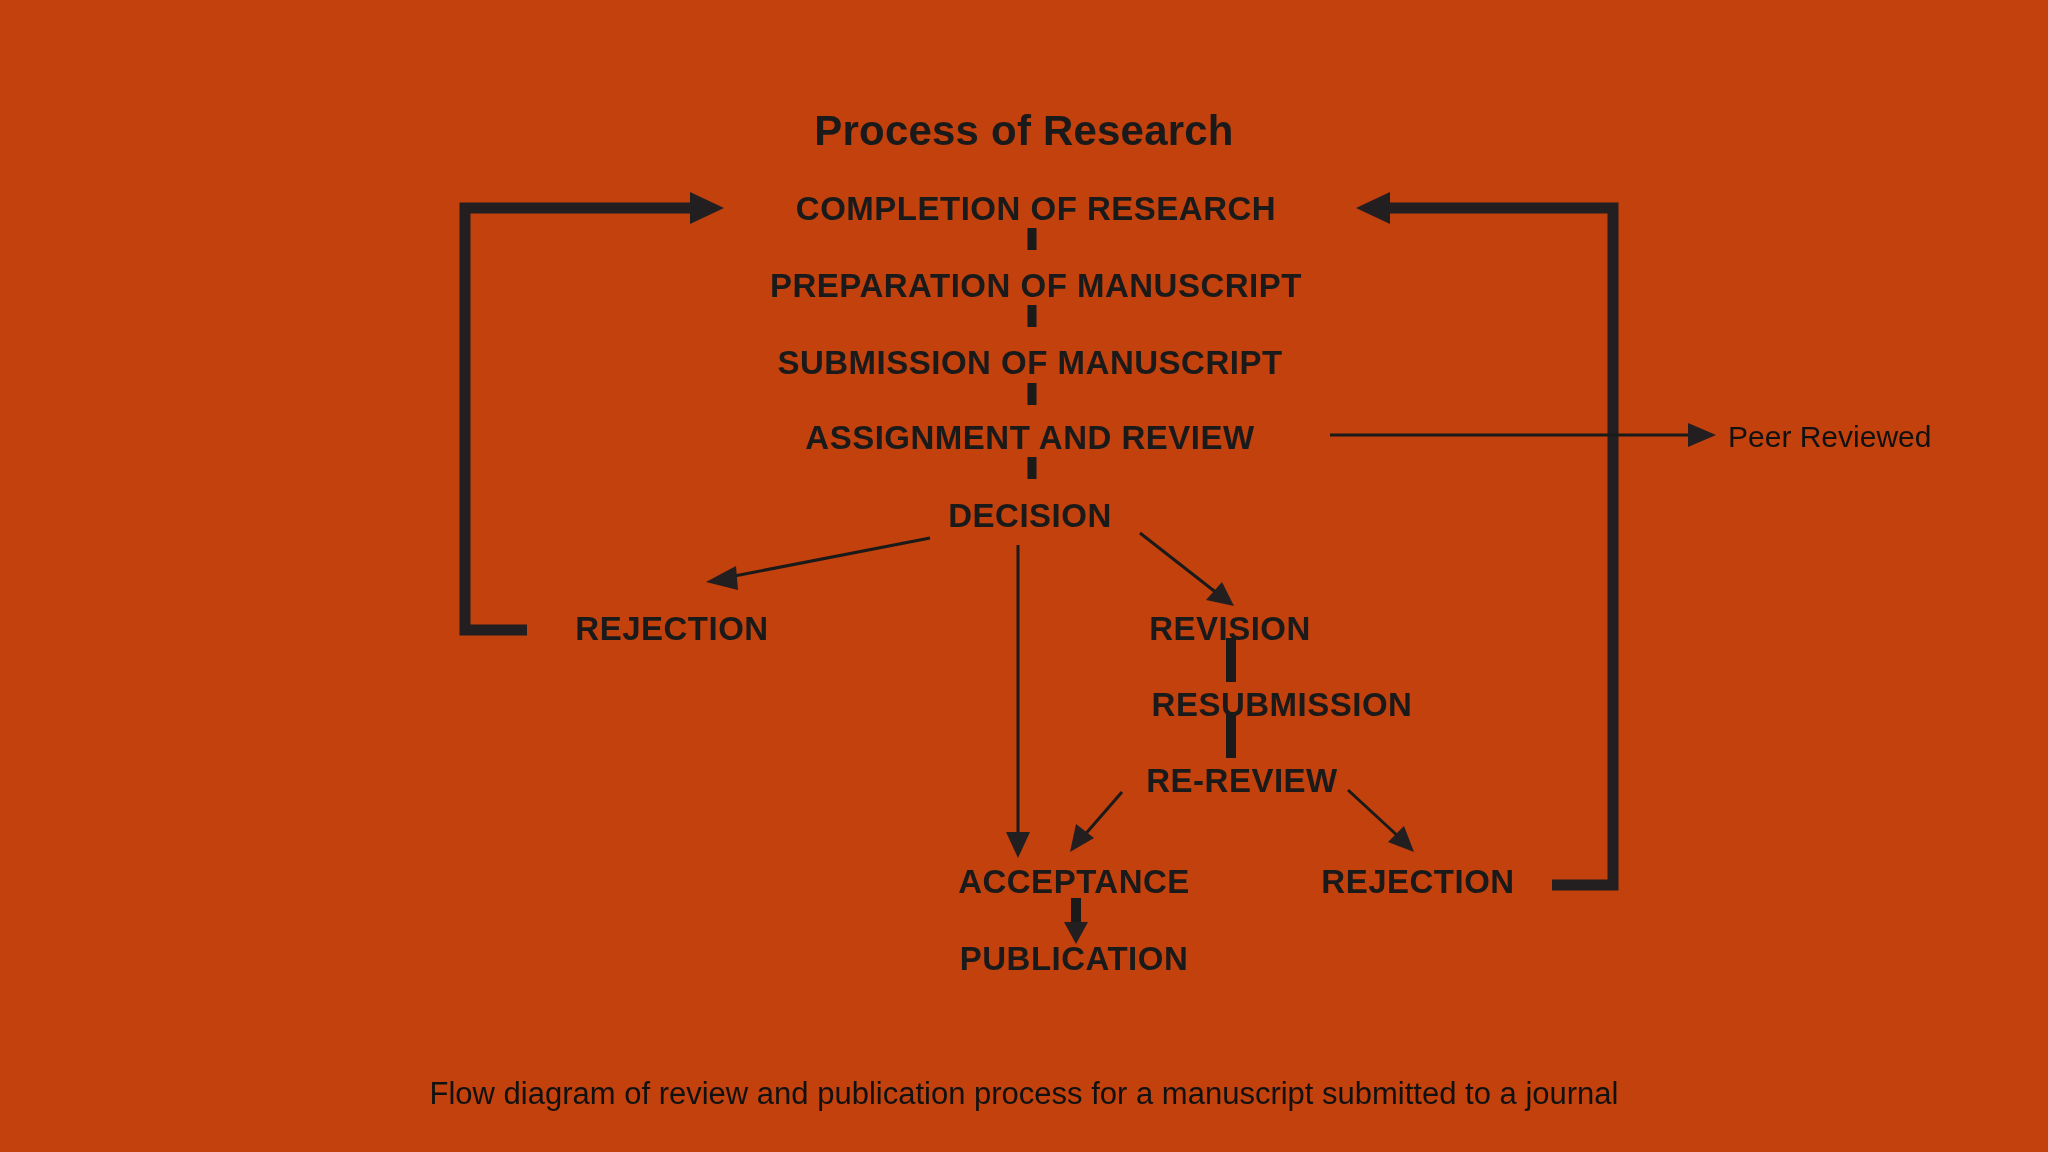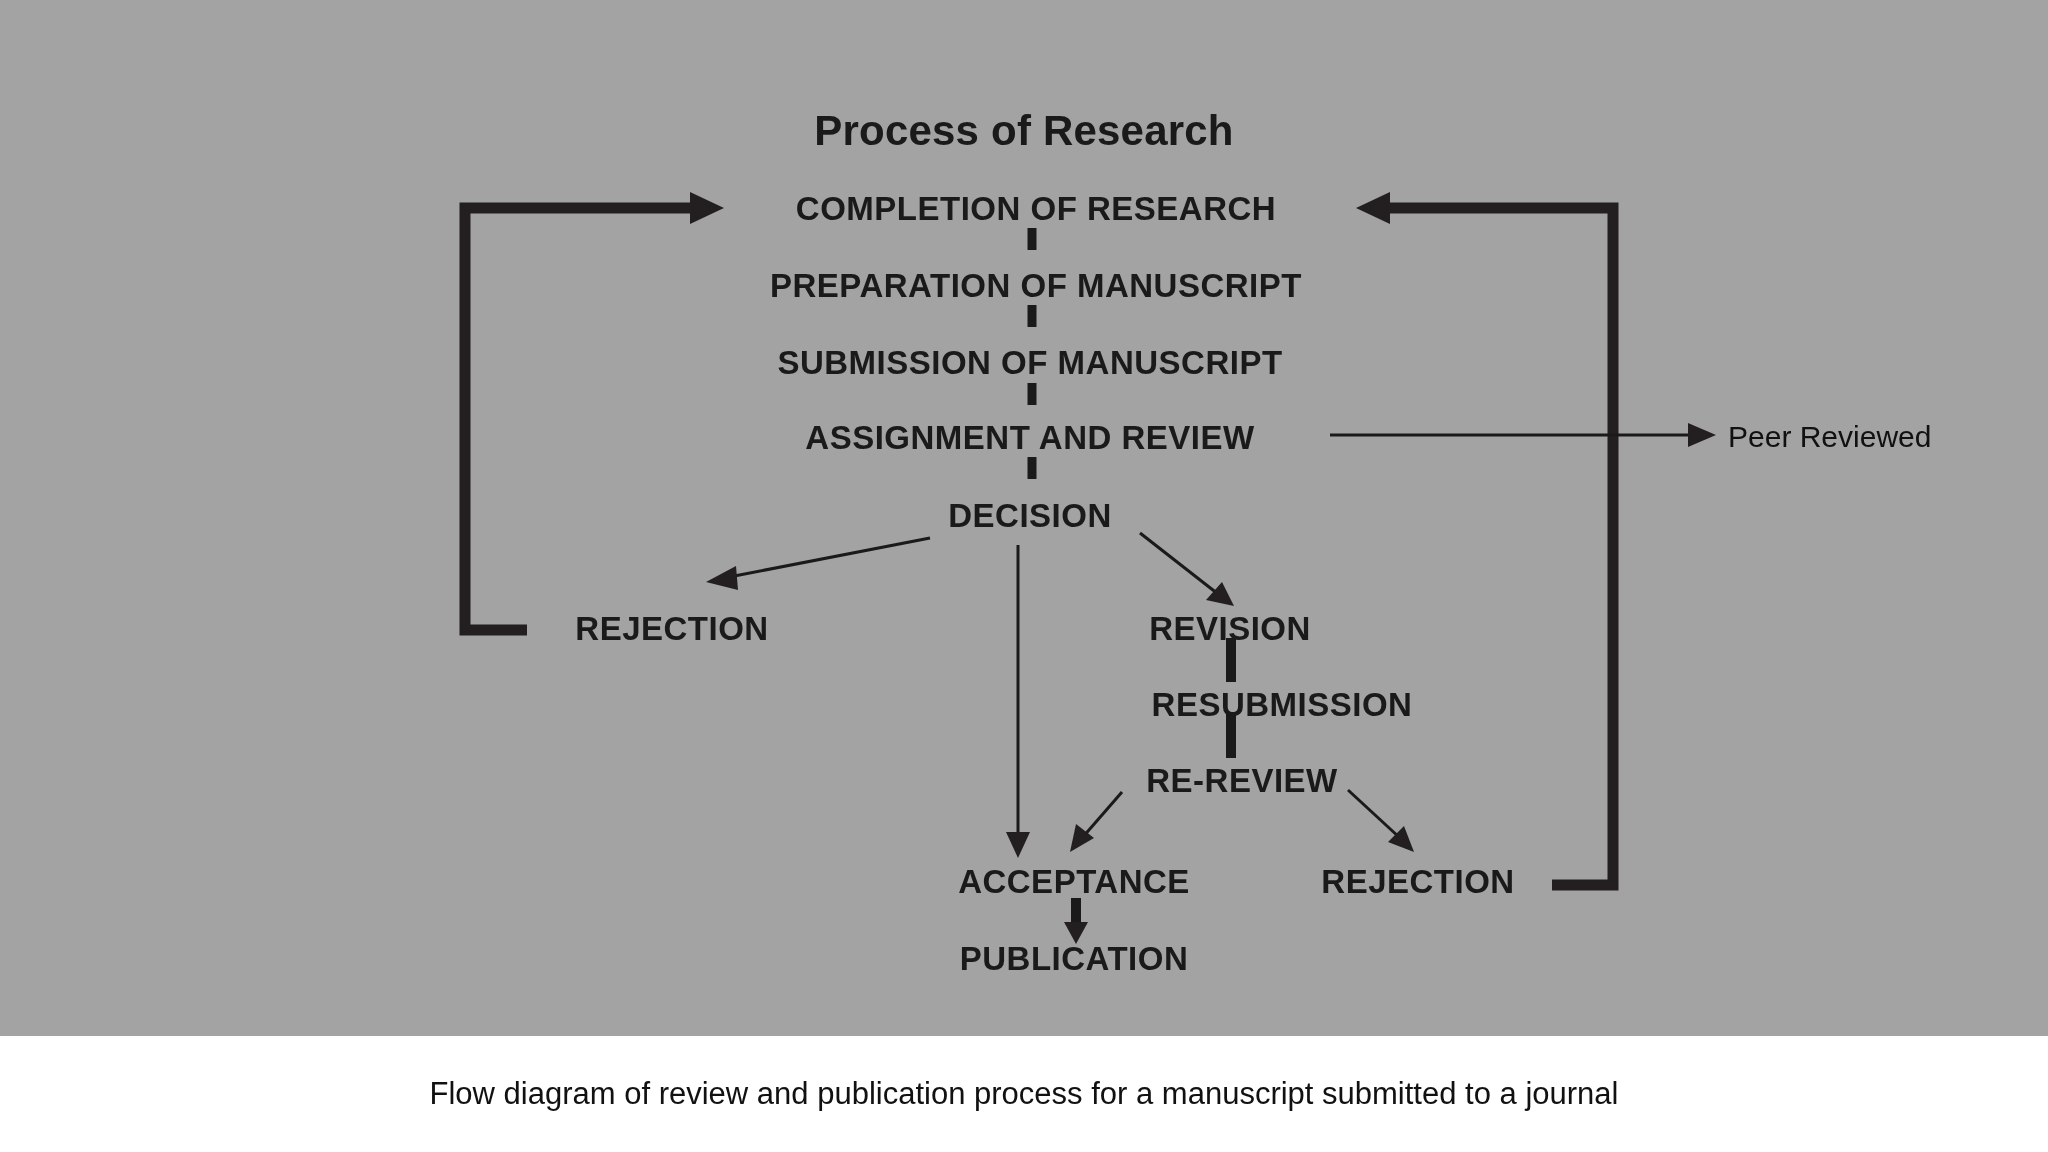--- a/index.html
+++ b/index.html
@@ -9,22 +9,22 @@
   }
   body {
     width: 2048px;
     height: 1152px;
     overflow: hidden;
     font-family: "Liberation Sans", sans-serif;
   }
   #page {
     position: relative;
     width: 2048px;
-    height: 1036px;
-    background: #a3a3a3;
+    height: 1152px;
+    background: #c2410c;
   }
   #diagram-svg {
     position: absolute;
     left: 0;
     top: 0;
     width: 2048px;
     height: 1152px;
   }
   .node-label {
     font-family: "Liberation Sans", sans-serif;

